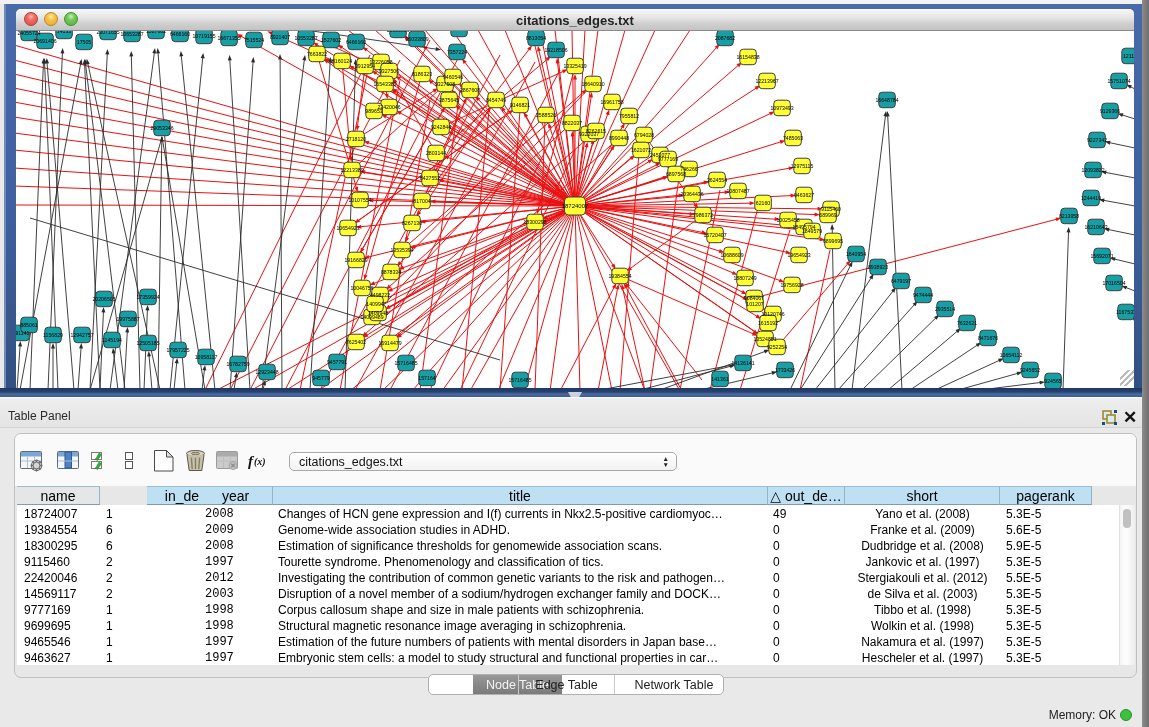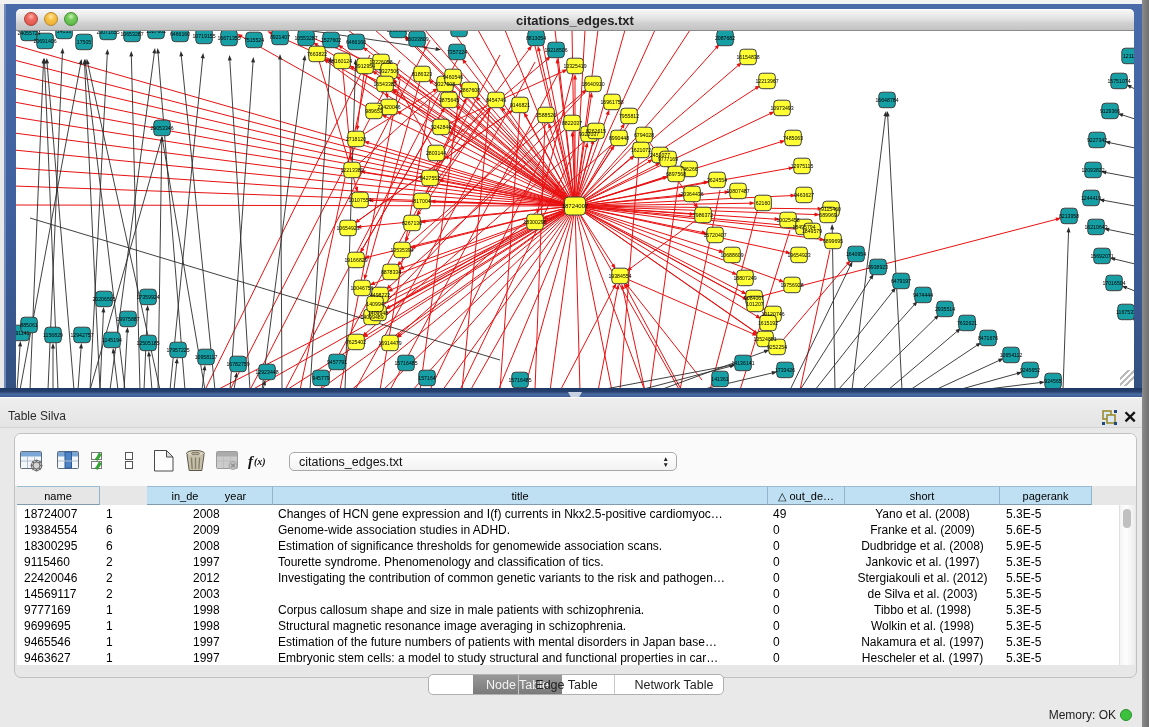--- a/index.html
+++ b/index.html
@@ -45,30 +45,30 @@
   box-shadow:inset 0 1px 0 #fff; }
 #toolbar { position:absolute; left:15px; top:434px; width:1121px; height:52px;
   background:#fafafa; border-radius:6px 6px 0 0; }
 #combo { position:absolute; left:289px; top:452px; width:388px; height:19px;
   border:1px solid #a8a8a8; border-radius:5px;
   background:linear-gradient(180deg,#ffffff,#f2f2f2); }
 #combo span.txt { position:absolute; left:9px; top:2px; font-size:12.5px; color:#111; }
 #combo .arr { position:absolute; right:7px; top:2.5px; font-size:6.5px; line-height:6.5px; color:#222; }
 
 #thead { position:absolute; left:17px; top:486px; width:1075px; height:19px;
-  font-size:11px; color:#000; }
+  font-size:14px; color:#000; }
 #thead .hc { position:absolute; top:0; height:19px; background:#bee0f2;
   border-right:1px solid #8fb4cc; border-top:1px solid #9bbdd3; border-bottom:1px solid #7e9cb0;
   text-align:center; line-height:19px; }
 #tbody { position:absolute; left:17px; top:505px; width:1102px; height:160px; background:#fff; }
 .trow { position:absolute; left:17px; width:1075px; height:16px; font-size:12px; color:#000; }
 .trow span { position:absolute; top:1px; white-space:nowrap; overflow:hidden; }
 .c-name { left:7px; width:76px; }
 .c-ind  { left:89px; width:90px; }
-.c-year { left:176px; width:70px; }
+.c-year { left:188px; width:70px;font-family:Liberation Mono, monospace; }
 .c-title{ left:261px; width:492px; }
 .c-out  { left:756px; width:70px; }
 .c-short{ left:828px; width:155px; text-align:center; }
 .c-pr   { left:989px; width:95px; }
 
 #vscroll { position:absolute; left:1119px; top:505px; width:16px; height:160px;
   background:linear-gradient(90deg,#f4f4f4,#fdfdfd 40%,#ededed); border-left:1px solid #e0e0e0; }
 #vthumb { position:absolute; left:1123px; top:509px; width:8px; height:19px;
   background:#c0c0c0; border-radius:4px; }
 
@@ -848,21 +848,21 @@
 </svg>
   <div id="titlebar">
     <div class="title">citations_edges.txt</div>
     <div class="tl" id="tl-red"></div>
       <div class="tl" id="tl-yel"></div>
       <div class="tl" id="tl-grn"></div>
   </div>
   <div id="grip"></div>
   <div id="panel">
     <div id="panelhead">
-        <span class="lbl">Table Silva</span>
+        <span class="lbl">Table Panel</span>
       </div>
   </div>
   <svg id="floaticon" width="15" height="15" style="position:absolute;left:1102px;top:410px;">
     <rect x="1" y="1" width="8" height="8" fill="#dce9f7" stroke="#9a8c2e" stroke-width="1.6"></rect>
     <rect x="5" y="5" width="8" height="8" fill="#dce9f7" stroke="#9a8c2e" stroke-width="1.6"></rect>
     <rect x="12" y="0" width="3" height="3" fill="#1c4a7e"></rect>
     <rect x="0" y="12" width="3" height="3" fill="#1c4a7e"></rect>
     <rect x="12" y="12" width="3" height="3" fill="#1c4a7e"></rect>
   </svg>
   <div id="closex" style="position:absolute;left:1123px;top:407px;">✕</div>
@@ -989,20 +989,21 @@
       <span class="c-year">2012</span>
       <span class="c-title">Investigating the contribution of common genetic variants to the risk and pathogen…</span>
       <span class="c-out">0</span>
       <span class="c-short">Stergiakouli et al. (2012)</span>
       <span class="c-pr">5.5E-5</span>
     </div>
 <div class="trow" style="top:586px;">
 <span class="c-name">14569117</span>
       <span class="c-ind">2</span>
       <span class="c-year">2003</span>
+      <span class="c-title">Disruption of a novel member of a sodium/hydrogen exchanger family and DOCK…</span>
       <span class="c-out">0</span>
       <span class="c-short">de Silva et al. (2003)</span>
       <span class="c-pr">5.3E-5</span>
     </div>
 <div class="trow" style="top:602px;">
 <span class="c-name">9777169</span>
       <span class="c-ind">1</span>
       <span class="c-year">1998</span>
       <span class="c-title">Corpus callosum shape and size in male patients with schizophrenia.</span>
       <span class="c-out">0</span>

